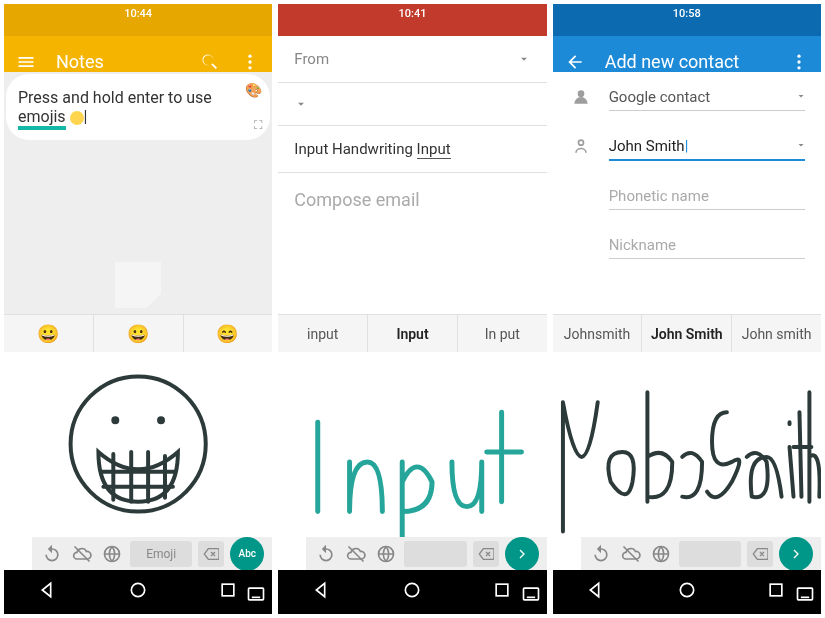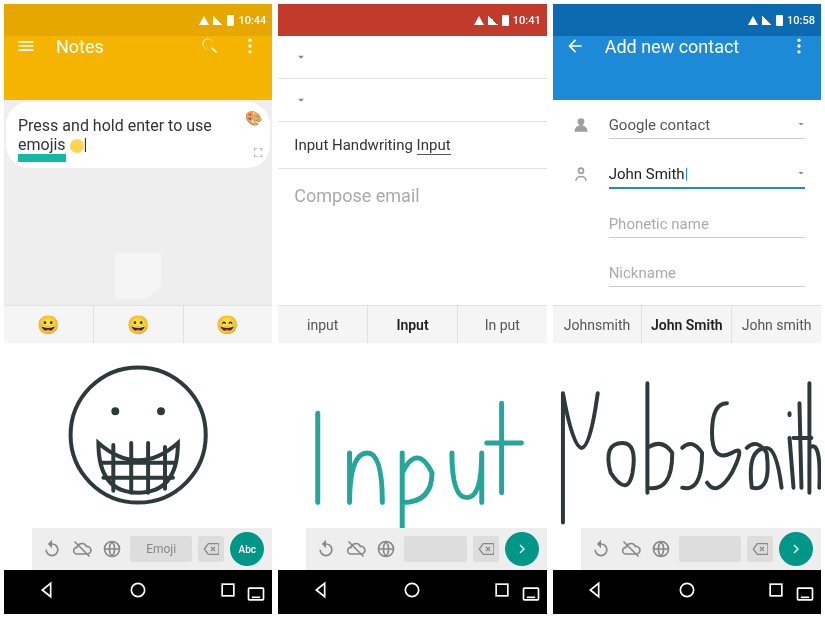--- a/index.html
+++ b/index.html
@@ -24,46 +24,47 @@
   .statusbar {
     height: 22px;
     color: #fff;
     display: flex;
     justify-content: flex-end;
     align-items: center;
     gap: 4px;
     padding: 16px 6px;
     font-size: 11px;
     font-weight: 500;
+    flex-direction: column;
   }
   .statusbar .tri { width:0;height:0;border-left:5px solid transparent;border-right:5px solid transparent;border-bottom:9px solid #fff; }
   .statusbar .sig { width:10px;height:10px;background:linear-gradient(to top right,#fff 50%,transparent 50%); }
   .statusbar .batt { width:7px;height:11px;background:#fff;border-radius:1px; }
   
   .appbar {
-    height: 64px;
+    height: 36px;
     display:flex;
-    align-items:flex-start;
+    align-items:flex-end;
     color:#fff;
     padding:0 12px;
     gap:20px;
   }
   .appbar .title { flex:1; font-size:18px; font-weight:400; }
   .appbar svg { width:20px;height:20px;fill:#fff; }
   .appbar .icn { display:flex;align-items:center;justify-content:center;cursor:pointer; }
   
   .sb-yellow{background:#e6a800;} .ab-yellow{background:#f5b400;}
   .sb-red{background:#c23a2b;} .ab-red{background:#db4437;}
   .sb-blue{background:#0c6bb0;} .ab-blue{background:#1c8ad6;}
   
   .content { flex:1; background:#eee; position:relative; overflow:hidden; }
   .content.white{background:#fff;}
   
   .note-card{background:#fff;margin:2px;padding:14px 12px;position:relative;font-size:16px;color:#333;border-radius:23px;}
-  .note-card .underline{border-bottom:8px solid #14b8a6;text-align:center;}
+  .note-card .underline{border-bottom:4px solid #14b8a6;text-align:center;}
   .palette-icon{position:absolute;top:8px;right:8px;color:#888;font-size:14px;}
   .fullscreen-icon{position:absolute;bottom:8px;right:8px;color:#888;font-size:12px;}
   .note-bg-icon{position:absolute;bottom:6px;left:50%;transform:translateX(-50%);width:46px;height:46px;background:#f5f5f5;}
   .note-bg-icon:after{content:"";position:absolute;right:0;bottom:0;width:14px;height:14px;background:linear-gradient(135deg,#ddd 50%,#eee 50%);clip-path:polygon(100% 0,0 100%,100% 100%);}
   .emoji-face{display:inline-block;width:14px;height:14px;background:#ffd54f;border-radius:50%;vertical-align:middle;}
   
   .field-row{display:flex;align-items:center;padding:14px 16px;border-bottom:1px solid #e0e0e0;font-size:15px;color:#888;}
   .field-row.dark{color:#333;}
   .field-row .lbl{flex:1;}
   .field-row svg{width:14px;height:14px;fill:#888;}
@@ -81,21 +82,21 @@
   
   .suggest{height:38px;background:#f5f5f5;display:flex;border-top:1px solid #e0e0e0;}
   .suggest .sug{flex:1;display:flex;align-items:center;justify-content:center;font-size:14px;color:#555;border-right:1px solid #e0e0e0;cursor:pointer;}
   .suggest .sug:last-child{border-right:none;}
   .suggest .sug.bold{font-weight:600;color:#222;}
   .suggest .emoji{font-size:18px;}
   
   .canvas{height:185px;background:#fff;position:relative;}
   .canvas svg{position:absolute;inset:0;width:100%;height:100%;}
   
-  .kbrow{height:42px;background:#eee;display:flex;align-items:center;padding:11px 8px;gap:6px;margin-left:28px;}
+  .kbrow{height:33px;background:#eee;display:flex;align-items:center;padding:11px 8px;gap:6px;margin-left:28px;}
   .kbrow .kb-btn{width:24px;height:24px;display:flex;align-items:center;justify-content:center;color:#888;cursor:pointer;}
   .kbrow .kb-btn svg{width:20px;height:20px;fill:#888;}
   .kbrow .spacer{flex:1;background:#ddd;height:26px;border-radius:3px;display:flex;align-items:center;justify-content:center;font-size:12px;color:#888;}
   .kbrow .bksp{width:26px;height:26px;background:#ddd;border-radius:3px;display:flex;align-items:center;justify-content:center;}
   .kbrow .bksp svg{width:16px;height:16px;fill:#888;}
   .kbrow .round{width:34px;height:34px;border-radius:50%;background:#009688;display:flex;align-items:center;justify-content:center;color:#fff;font-size:10px;font-weight:500;}
   .kbrow .round svg{width:16px;height:16px;fill:#fff;}
   
   .navbar{height:44px;background:#000;display:flex;align-items:center;justify-content:space-around;position:relative;}
   .navbar svg{width:20px;height:20px;fill:#fff;}
@@ -207,20 +208,21 @@
 
 <div class="phone">
   <div class="statusbar sb-red">
     <div class="tri"></div>
     <div class="sig"></div>
     <div class="batt"></div>
     <span>10:41</span>
   </div>
   <div class="content white">
     <div class="field-row">
+      <span class="lbl">From</span>
       <svg viewBox="0 0 24 24">
           <path d="M7 10l5 5 5-5z"></path>
         </svg>
     </div>
     <div class="field-row">
       <svg viewBox="0 0 24 24">
           <path d="M7 10l5 5 5-5z"></path>
         </svg>
     </div>
     <div class="field-row dark">

